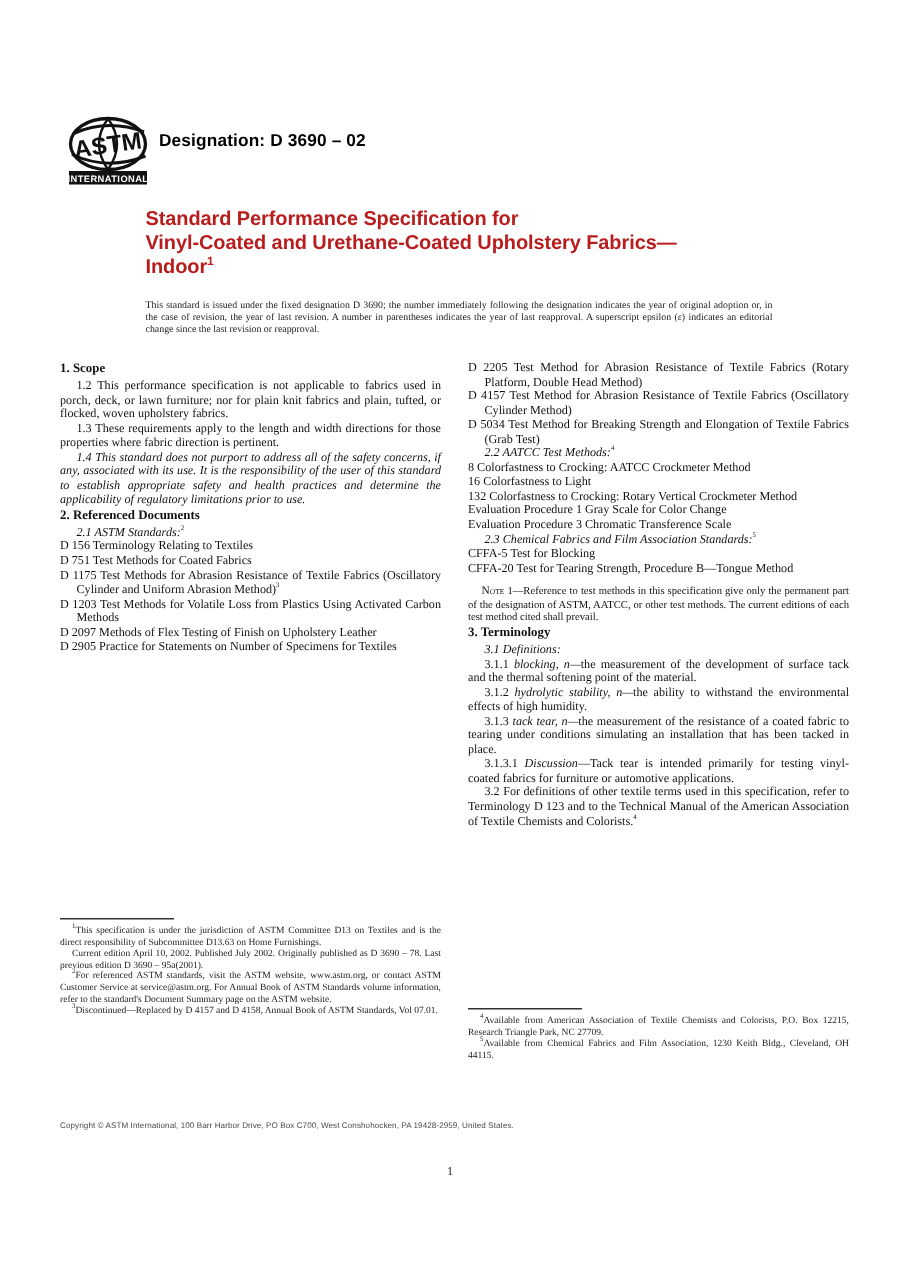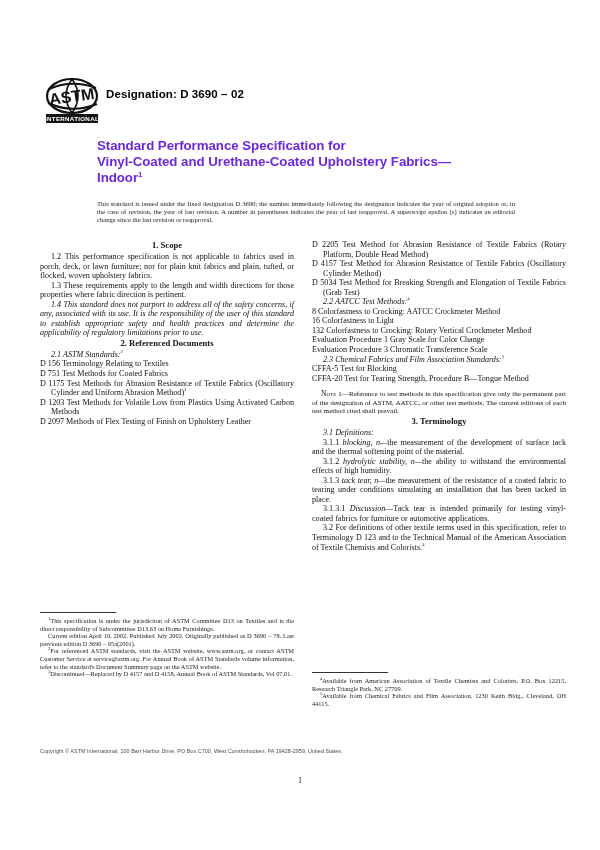--- a/index.html
+++ b/index.html
@@ -55,21 +55,21 @@
     position: absolute;
     left: 97px;
     top: 138px;
     width: 418px;
   }
   .doc-title {
     font-family: "Liberation Sans", sans-serif;
     font-weight: bold;
     font-size: 13.3px;
     line-height: 16.2px;
-    color: #6d28d9;
+    color: #b91c1c;
     margin: 0;
     letter-spacing: -0.05px;
   }
   .sup {
     font-size: 8px;
     vertical-align: super;
     line-height: 0;
     font-weight: bold;
   }
   .standard-note {
@@ -93,21 +93,21 @@
   }
   .col-left  { left: 40px; }
   .col-right { left: 312px; }
 
   h2.sec {
     font-family: "Liberation Serif", serif;
     font-weight: bold;
     font-size: 8.6px;
     line-height: 10px;
     margin: 0 0 2px 0;
-    text-align: center;
+    text-align: left;
   }
   .sec-gap { margin-top: 9px; }
 
   p.para {
     margin: 0;
     text-indent: 11px;
     text-align: justify;
     hyphens: auto;
   }
   p.para.italic { font-style: italic; }
@@ -245,20 +245,23 @@
     </p>
     <p class="ref">
       <span>D 1175  Test Methods for Abrasion Resistance of Textile Fabrics (Oscillatory Cylinder and Uniform Abrasion Method)</span><span class="fnsup">3</span>
     </p>
     <p class="ref">
       <span>D 1203  Test Methods for Volatile Loss from Plastics Using Activated Carbon Methods</span>
     </p>
     <p class="ref">
       <span>D 2097  Methods of Flex Testing of Finish on Upholstery Leather</span>
     </p>
+    <p class="ref">
+      <span>D 2905  Practice for Statements on Number of Specimens for Textiles</span>
+    </p>
   </div>
 
   <div class="col col-right">
 
     <p class="ref">
       <span>D 2205  Test Method for Abrasion Resistance of Textile Fabrics (Rotary Platform, Double Head Method)</span>
     </p>
     <p class="ref">
       <span>D 4157  Test Method for Abrasion Resistance of Textile Fabrics (Oscillatory Cylinder Method)</span>
     </p>

